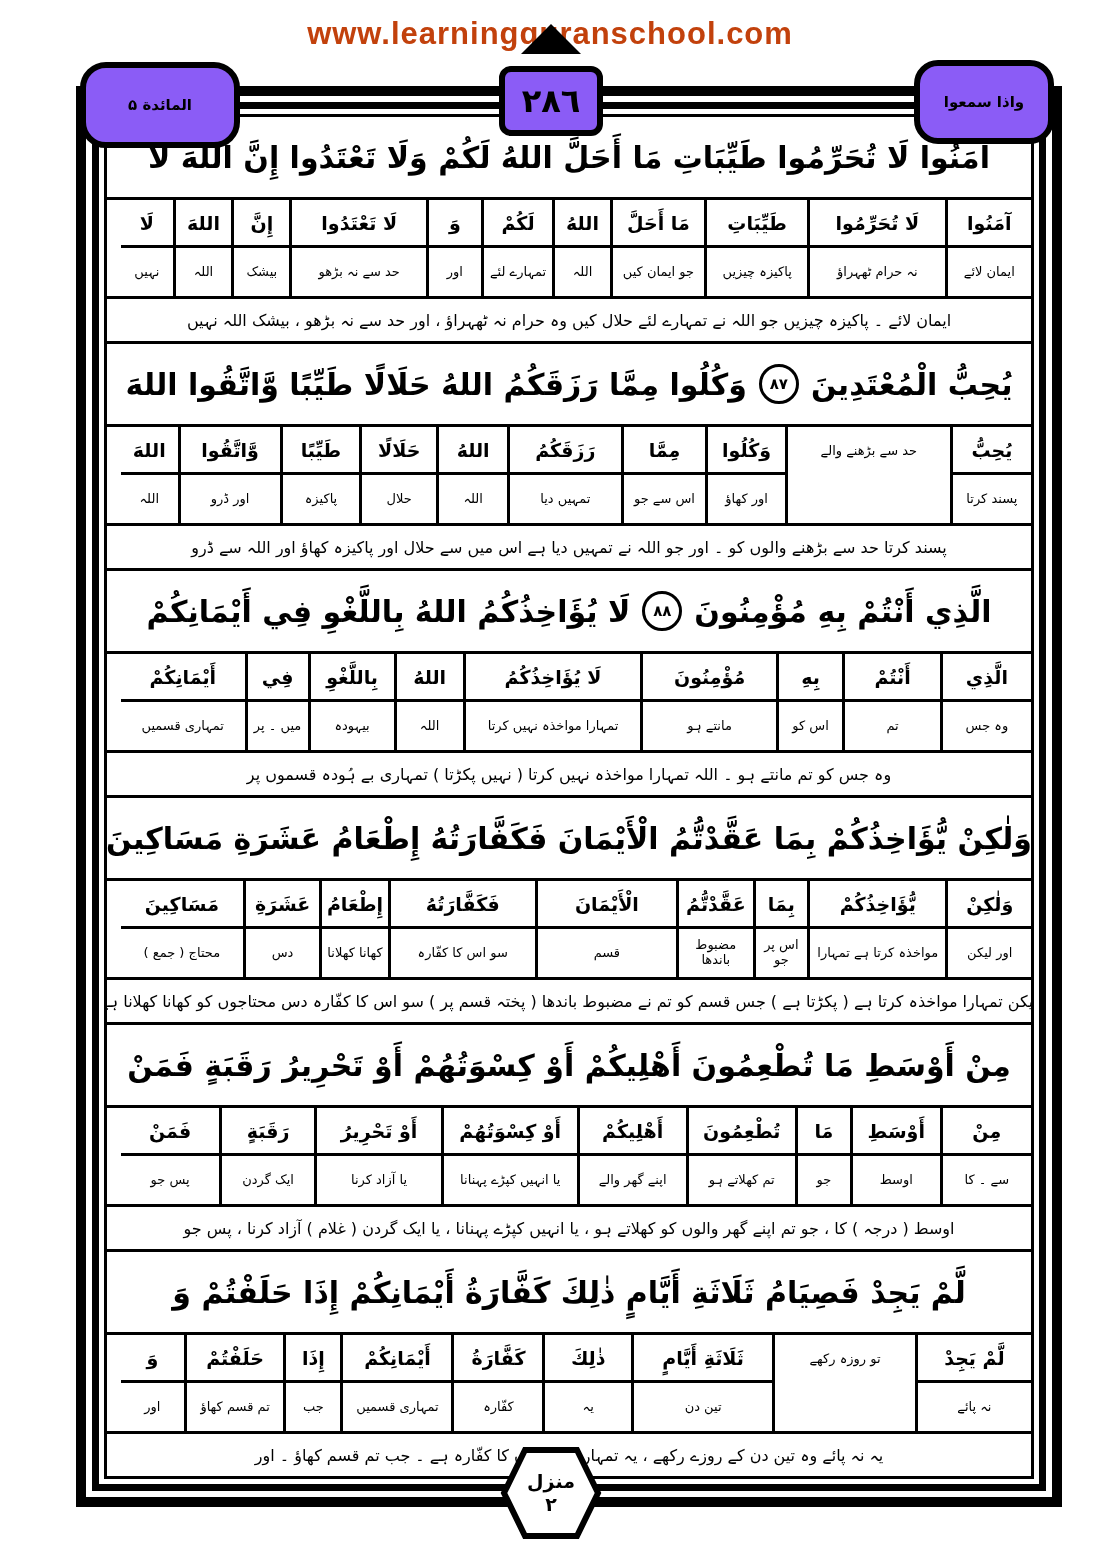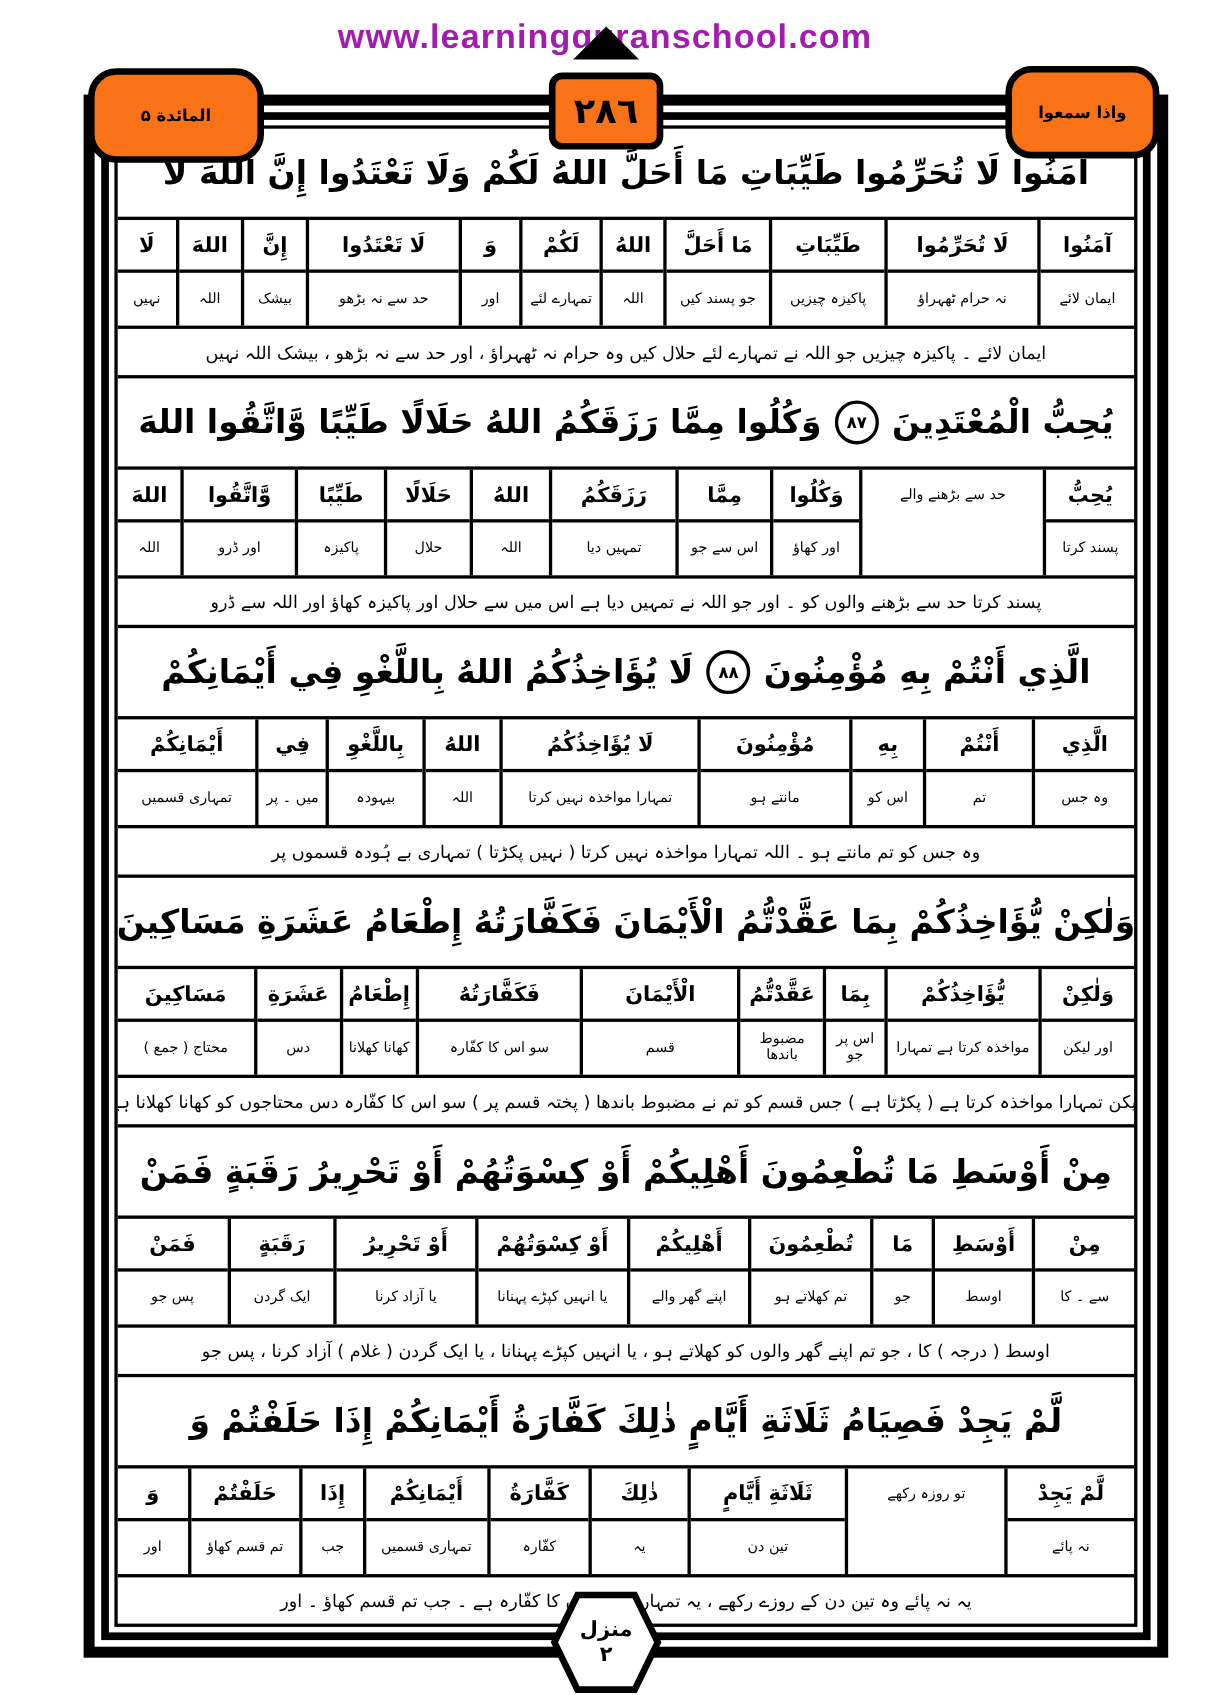--- a/index.html
+++ b/index.html
@@ -1,42 +1,42 @@
 <!DOCTYPE html>
 <html><head>
 <meta charset="utf-8">
 <style>
   html,body{margin:0;padding:0;background:#fff;}
   .page{position:relative;width:1100px;height:1541px;background:#fff;overflow:hidden;
         font-family:"DejaVu Sans",sans-serif;color:#000;}
   .url{margin-top:16px;text-align:center;font-family:"Liberation Sans",sans-serif;
-       font-size:31px;font-weight:600;letter-spacing:1px;color:#a21caf;}
+       font-size:31px;font-weight:600;letter-spacing:1px;color:#c2410c;}
   .framewrap{position:relative;margin:34px 38px 0 40px;}
   .outer{border:10px solid #000;padding:6px;margin-left:36px;}
   .mid{border:7px solid #000;padding:5px;}
   .inner{border:3px solid #000;background:#fff;}
   
-  .badge{position:absolute;background:#f97316;border:6px solid #000;z-index:5;
+  .badge{position:absolute;background:#8b5cf6;border:6px solid #000;z-index:5;
          display:flex;align-items:center;justify-content:center;text-align:center;}
   .badge-left{left:40px;top:-24px;width:148px;height:74px;border-radius:26px;font-size:15px;font-weight:bold;}
   .badge-right{right:8px;top:-26px;width:128px;height:72px;border-radius:24px;font-size:15px;font-weight:bold;}
   .badge-center{left:50%;transform:translateX(-50%);top:-20px;width:92px;height:58px;border-radius:12px;
                 font-size:32px;font-weight:bold;}
   .tri{position:absolute;left:50%;transform:translateX(-50%);top:-48px;width:0;height:0;z-index:4;
        border-left:30px solid transparent;border-right:30px solid transparent;border-bottom:30px solid #000;}
   
   .sec{border-bottom:3px solid #000;}
   .sec:last-child{border-bottom:none;}
   .verse{height:80px;border-bottom:3px solid #000;display:flex;align-items:center;justify-content:center;
          gap:12px;font-size:30px;font-weight:bold;white-space:nowrap;overflow:hidden;padding:0 8px;}
   .ayah{display:inline-flex;align-items:center;justify-content:center;min-width:34px;height:34px;
         border:3px solid #000;border-radius:50%;font-size:15px;font-weight:bold;flex:0 0 auto;}
   .grid{display:flex;border-bottom:3px solid #000;}
   .col{flex-basis:0;min-width:0;border-left:3px solid #000;display:flex;flex-direction:column;}
-  .col:last-child{border-left:none;}
+  .col:last-child{border-left:none;padding-left:14px;}
   .wa{height:45px;border-bottom:3px solid #000;display:flex;align-items:center;justify-content:center;
       font-size:19px;font-weight:bold;white-space:nowrap;overflow:hidden;padding:0 2px;}
   .wu{height:48px;display:flex;align-items:center;justify-content:center;font-size:13px;line-height:1.15;
       text-align:center;overflow:hidden;padding:0 2px;}
   .trans{height:42px;display:flex;align-items:center;justify-content:center;font-size:16px;
          white-space:nowrap;overflow:hidden;padding:0 10px;}
   
   .manzil{position:absolute;left:50%;transform:translateX(-50%);bottom:-34px;width:104px;height:96px;z-index:6;}
   .manzil svg{position:absolute;inset:0;}
   .manzil .mtxt{position:absolute;inset:0;display:flex;flex-direction:column;align-items:center;
@@ -76,21 +76,21 @@
               <div class="col" style="flex-grow:153">
                   <div class="wa">لَا تُحَرِّمُوا</div>
                   <div class="wu" dir="rtl">نہ حرام ٹھہراؤ</div>
                 </div>
               <div class="col" style="flex-grow:114">
                   <div class="wa">طَيِّبَاتِ</div>
                   <div class="wu" dir="rtl">پاکیزہ چیزیں</div>
                 </div>
               <div class="col" style="flex-grow:104">
                   <div class="wa">مَا أَحَلَّ</div>
-                  <div class="wu" dir="rtl">جو پسند کیں</div>
+                  <div class="wu" dir="rtl">جو ایمان کیں</div>
                 </div>
               <div class="col" style="flex-grow:62">
                   <div class="wa">اللهُ</div>
                   <div class="wu" dir="rtl">اللہ</div>
                 </div>
               <div class="col" style="flex-grow:78">
                   <div class="wa">لَكُمْ</div>
                   <div class="wu" dir="rtl">تمہارے لئے</div>
                 </div>
               <div class="col" style="flex-grow:59">

